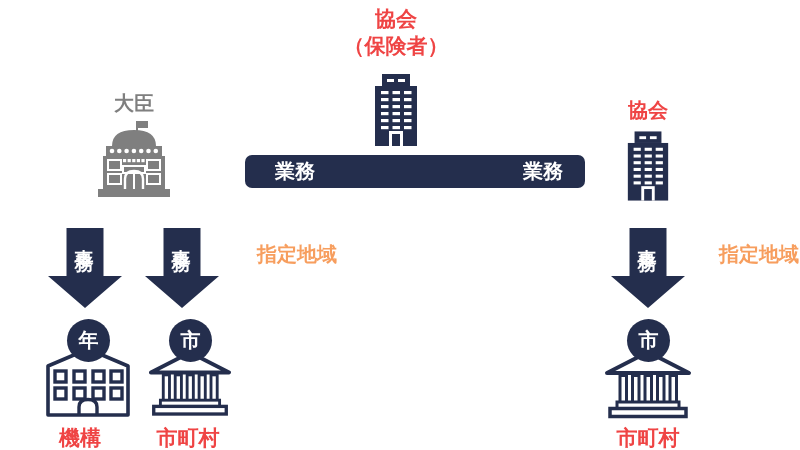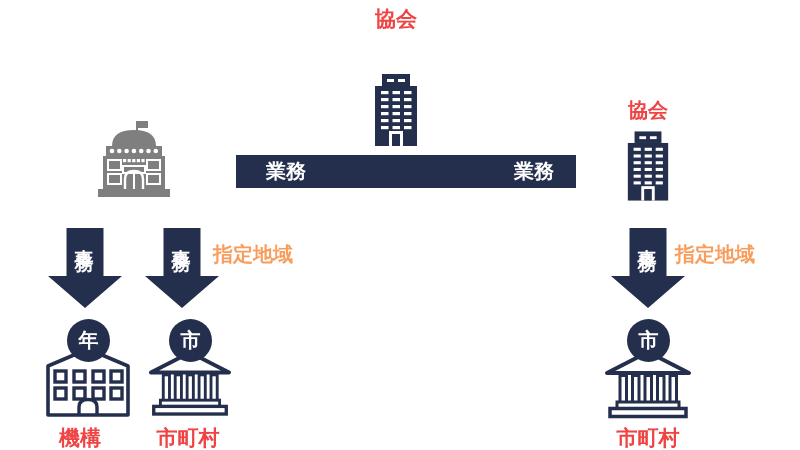--- a/index.html
+++ b/index.html
@@ -10,35 +10,36 @@
     width: 800px;
     height: 450px;
     background: #ffffff;
     overflow: hidden;
   }
   .abs { position: absolute; }
 
   
   .navy-label { color: #ef4444; font-weight: bold; }
   .gray-label { color: #7f7f7f; font-weight: bold; }
-  .orange-label { color: #f79e5e; font-weight: bold; font-size: 20px; white-space: nowrap; }
+  .orange-label { color: #f79e5e; font-weight: bold; font-size: 20px; white-space: nowrap; margin-left: 44px; }
 
   .title-block {
     left: 296px; top: 6px; width: 200px;
     text-align: center; font-size: 21px; line-height: 27px;
   }
   .minister-label { left: 94px; top: 90px; width: 80px; text-align: center; font-size: 20px; }
   .assoc-right-label { left: 608px; top: 97px; width: 80px; text-align: center; font-size: 20px; }
 
   
   .gyomu-bar {
-    left: 236px; top: 155px; width: 340px; height: 33px;
+    left: 245px; top: 155px; width: 340px; height: 33px;
     background: #242e4d;
     display: flex; align-items: center; justify-content: space-between;
     padding: 0 22px 0 30px;
+    border-radius: 7px;
   }
   .gyomu-bar span { color: #ffffff; font-weight: bold; font-size: 20px; }
 
   
   .jimu-arrow {
     width: 74px; height: 80px; top: 228px;
     background: #242e4d;
     clip-path: polygon(25% 0%, 75% 0%, 75% 60%, 100% 60%, 50% 100%, 0% 60%, 25% 60%);
   }
   .jimu-arrow .vtext {
@@ -82,20 +83,21 @@
   .label-city-l { left: 138px; top: 424px; width: 100px; }
   .label-city-r { left: 598px; top: 424px; width: 100px; }
 </style>
 </head>
 <body>
 
 <div class="canvas">
 
   <div class="abs title-block navy-label">
     <div>協会</div>
+    <div>（保険者）</div>
   </div>
 
   <div class="abs icon-insurer">
     <svg viewBox="0 0 50 72" xmlns="http://www.w3.org/2000/svg">
       <rect x="11" y="0" width="28" height="12" fill="#242e4d"></rect>
       <rect x="16" y="5" width="7" height="3" fill="#ffffff"></rect>
       <rect x="27" y="5" width="7" height="3" fill="#ffffff"></rect>
       <rect x="4" y="12" width="42" height="60" fill="#242e4d"></rect>
       <g fill="#ffffff">
         <rect x="10" y="17" width="7.5" height="3.2"></rect>
@@ -115,20 +117,21 @@
           <rect x="33" y="45" width="7.5" height="3.2"></rect>
         <rect x="10" y="52" width="7.5" height="3.2"></rect>
           <rect x="21.5" y="52" width="7.5" height="3.2"></rect>
           <rect x="33" y="52" width="7.5" height="3.2"></rect>
       </g>
       <rect x="18" y="57" width="14" height="15" fill="#ffffff"></rect>
       <rect x="21" y="60" width="8" height="12" fill="#242e4d"></rect>
     </svg>
   </div>
 
+  <div class="abs minister-label gray-label">大臣</div>
 
   <div class="abs icon-minister">
     <svg viewBox="0 0 78 76" xmlns="http://www.w3.org/2000/svg">
       <g fill="#7f7f7f">
         <rect x="41" y="0" width="2" height="13"></rect>
         <rect x="42" y="0" width="11" height="7"></rect>
         <path d="M17,25 Q17,9 39,9 Q61,9 61,25 Z"></path>
         <rect x="11" y="25" width="56" height="10"></rect>
         <rect x="8" y="35" width="62" height="33"></rect>
         <rect x="3" y="68" width="72" height="8"></rect>

